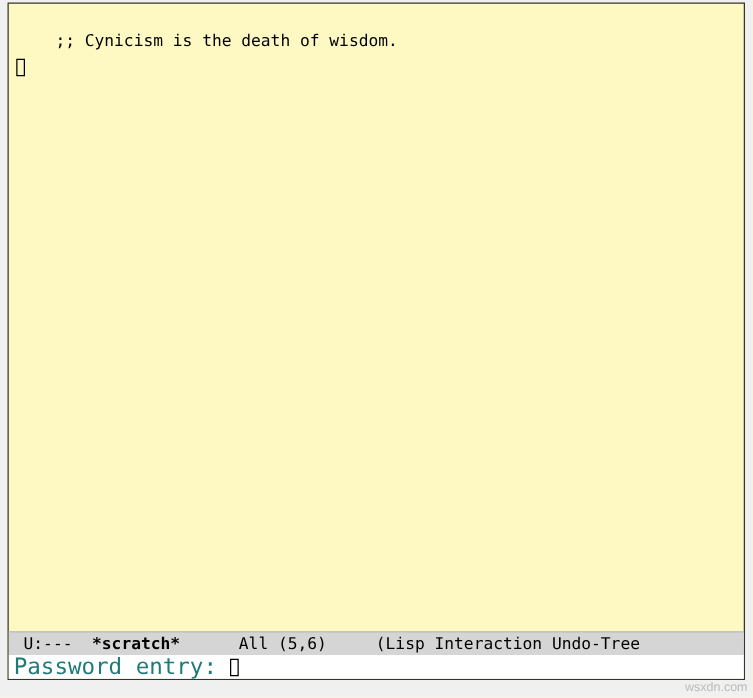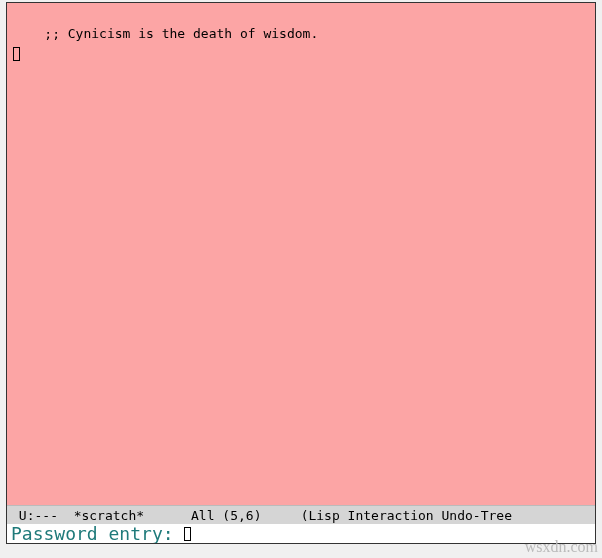--- a/index.html
+++ b/index.html
@@ -7,21 +7,21 @@
     body {
       font-family: "DejaVu Sans Mono", "Liberation Mono", Consolas, monospace;
       font-size: 13px;
       background: #f0f0f0;
       position: relative;
     }
     .editor-frame {
       position: absolute;
       top: 2px; left: 6px;
       width: 590px; height: 542px;
-      background: #fca5a5;
+      background: #fef9c3;
       border: 1px solid #333;
       display: flex;
       flex-direction: column;
     }
     .buffer-area {
       flex: 1;
       padding: 4px 6px;
       white-space: pre;
       color: #000;
       line-height: 1.4;
@@ -42,21 +42,21 @@
       background: #d5d5d5;
       color: #000;
       height: 19px;
       line-height: 19px;
       padding: 0 4px;
       white-space: pre;
       overflow: hidden;
       font-size: 13px;
       border-top: 1px solid #bbb;
     }
-    .mode-line .buf-name { font-weight: normal; }
+    .mode-line .buf-name { font-weight: bold; }
     .minibuffer {
       background: #ffffff;
       height: 19px;
       line-height: 19px;
       padding: 0 4px;
       white-space: pre;
       overflow: hidden;
       font-size: 18px;
       display: flex;
       align-items: center;
@@ -65,22 +65,22 @@
     .minibuffer .input { color: #000; }
     .mini-cursor {
       display: inline-block;
       width: 7px; height: 14px;
       border: 1px solid #000;
       vertical-align: middle;
     }
     .watermark {
       position: absolute;
       right: 4px; bottom: 2px;
-      font-family: Liberation Serif, serif;
-      font-size: 16px;
+      font-family: Liberation Sans, sans-serif;
+      font-size: 10px;
       color: #bbb;
       z-index: 10;
     }
   </style>
 </head>
 <body>
 
 <div class="editor-frame">
 
   <div class="buffer-area">

